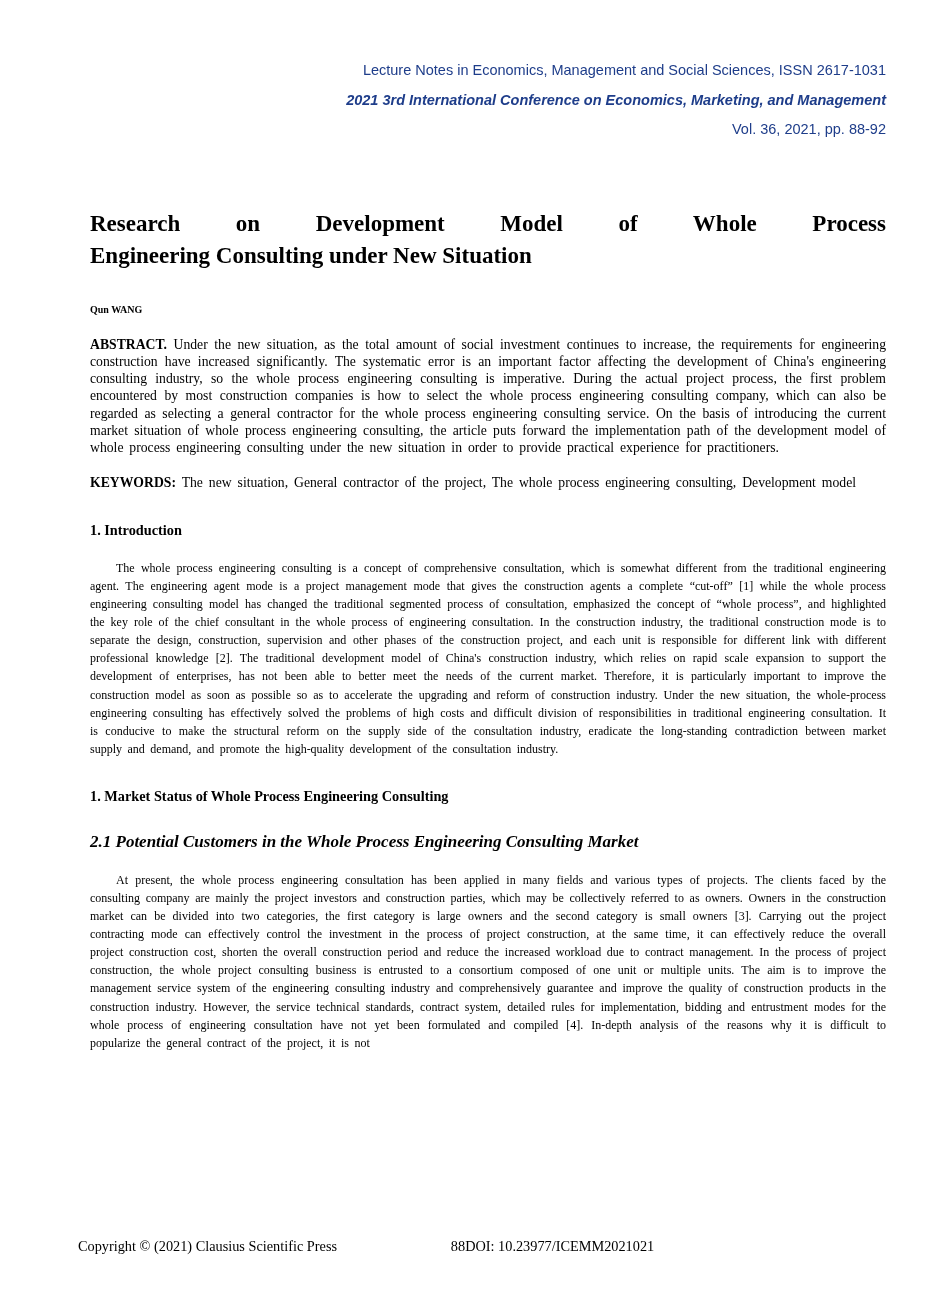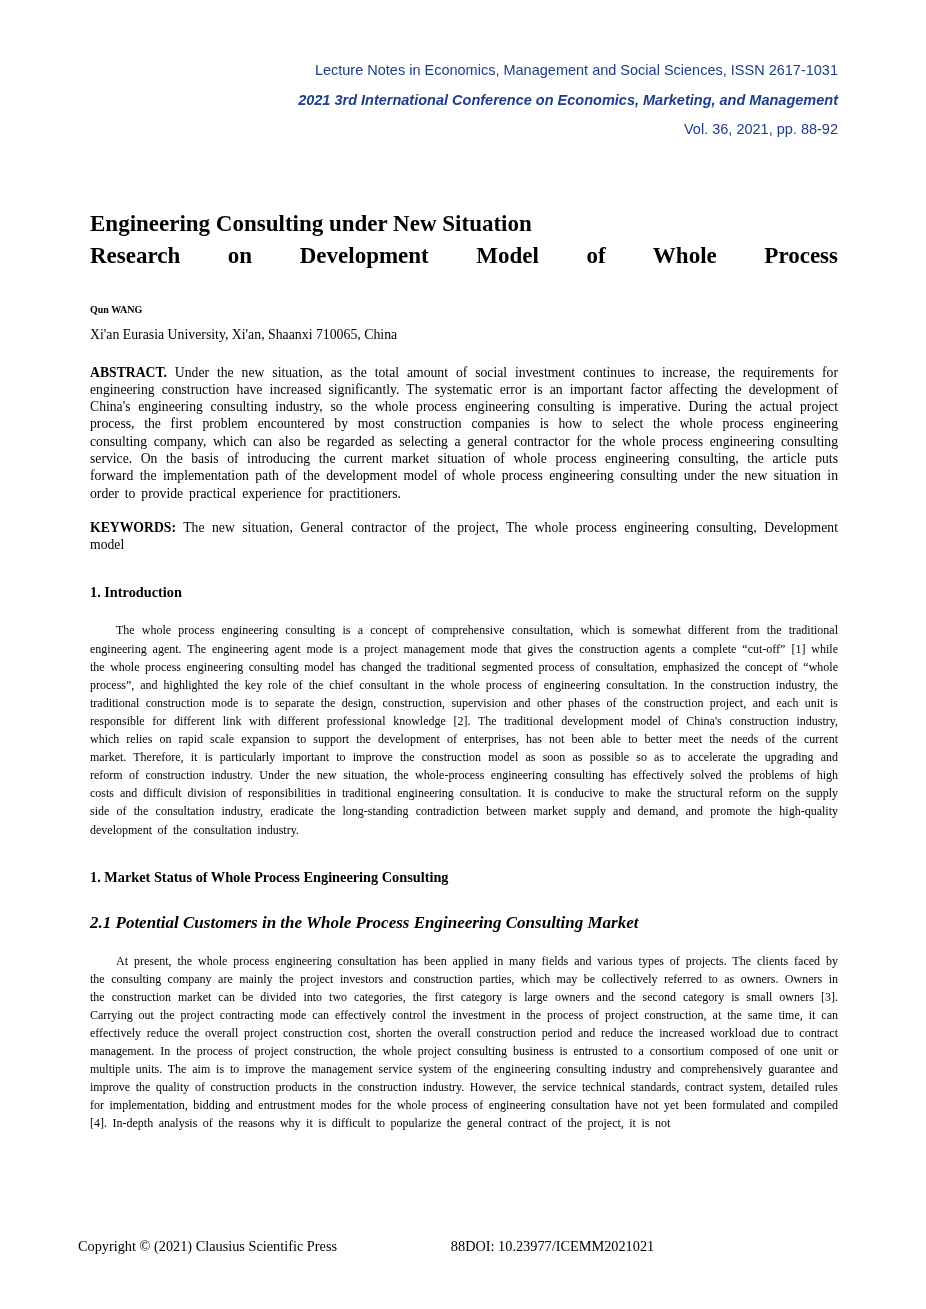--- a/index.html
+++ b/index.html
@@ -8,21 +8,21 @@
     font-family: "Liberation Serif", serif;
     color: #000000;
     -webkit-font-smoothing: antialiased;
   }
   .page {
     position: relative;
     width: 926px; height: 1309px;
     background: #ffffff;
     overflow: hidden;
   }
-  .content { padding: 0 88px 0 90px; }
+  .content { padding: 0 40px 0 90px; }
 
   
   .journal-header {
     padding-top: 56px;
     text-align: right;
     font-family: "Liberation Sans", sans-serif;
     font-size: 14.5px;
     line-height: 29.5px;
     color: #1e3d8a;
   }
@@ -99,26 +99,25 @@
 <div class="page">
   <div class="content">
 
     <header class="journal-header">
       <div>Lecture Notes in Economics, Management and Social Sciences, ISSN 2617-1031</div>
       <div class="conf">2021 3rd International Conference on Economics, Marketing, and Management</div>
       <div>Vol. 36, 2021, pp. 88-92</div>
     </header>
 
     <h1 class="paper-title">
+      <span class="title-line title-line1">Research on Development Model of Whole Process</span>
       <span class="title-line">Engineering Consulting under New Situation</span>
-      <span class="title-line title-line1">Research on Development Model of Whole Process</span>
     </h1>
 
     <div class="author-name">Qun WANG</div>
-    <div class="author-affiliation">Xi'an Eurasia University, Xi'an, Shaanxi 710065, China</div>
 
     <p class="abstract-para"><span class="inline-label">ABSTRACT.</span>
       <span>Under the new situation, as the total amount of social investment continues to increase, the requirements for engineering construction have increased significantly. The systematic error is an important factor affecting the development of China's engineering consulting industry, so the whole process engineering consulting is imperative. During the actual project process, the first problem encountered by most construction companies is how to select the whole process engineering consulting company, which can also be regarded as selecting a general contractor for the whole process engineering consulting service. On the basis of introducing the current market situation of whole process engineering consulting, the article puts forward the implementation path of the development model of whole process engineering consulting under the new situation in order to provide practical  experience for practitioners.</span></p>
 
     <p class="keywords-para"><span class="inline-label">KEYWORDS:</span>
       <span>The new situation, General contractor of the project, The whole process engineering consulting, Development model</span></p>
 
     <h2 class="section-heading first">1. Introduction</h2>
     <p class="body-para">The whole process engineering consulting is a concept of comprehensive consultation, which is somewhat different from the traditional engineering agent. The engineering agent mode is a project management mode that gives the construction agents a complete “cut-off” [1] while the whole process engineering consulting model has changed the traditional segmented process of consultation, emphasized the concept of “whole process”, and highlighted the key role of the chief consultant in the whole process of engineering consultation. In the construction industry, the traditional construction mode is to separate the design, construction, supervision and other phases of the construction project, and each unit is responsible for different link with different professional knowledge [2]. The traditional development model of China's construction industry, which relies on rapid scale expansion to support the development of enterprises, has not been able to better meet the needs of the current market. Therefore, it is particularly important to improve the construction model as soon as possible so as to accelerate the upgrading and reform of construction industry. Under the new situation, the whole-process engineering consulting has effectively solved the problems of high costs and difficult division of responsibilities in traditional engineering consultation. It is conducive to make the structural reform on the supply side of the consultation industry, eradicate the long-standing contradiction between market supply and demand, and promote the high-quality development of the consultation industry.</p>
 

